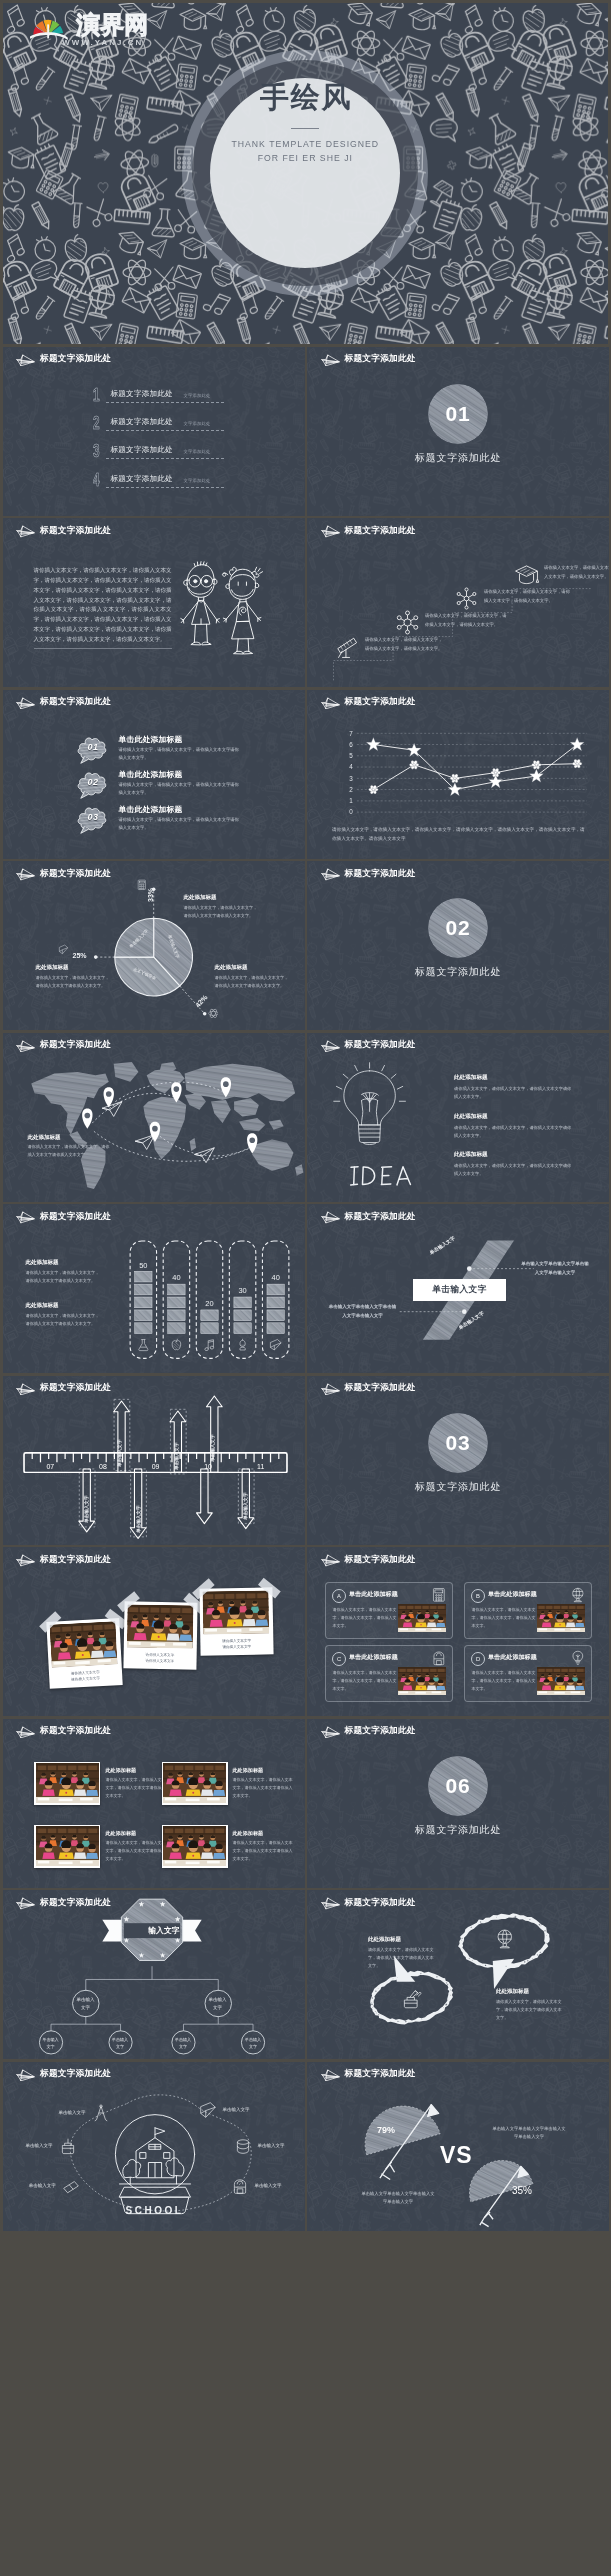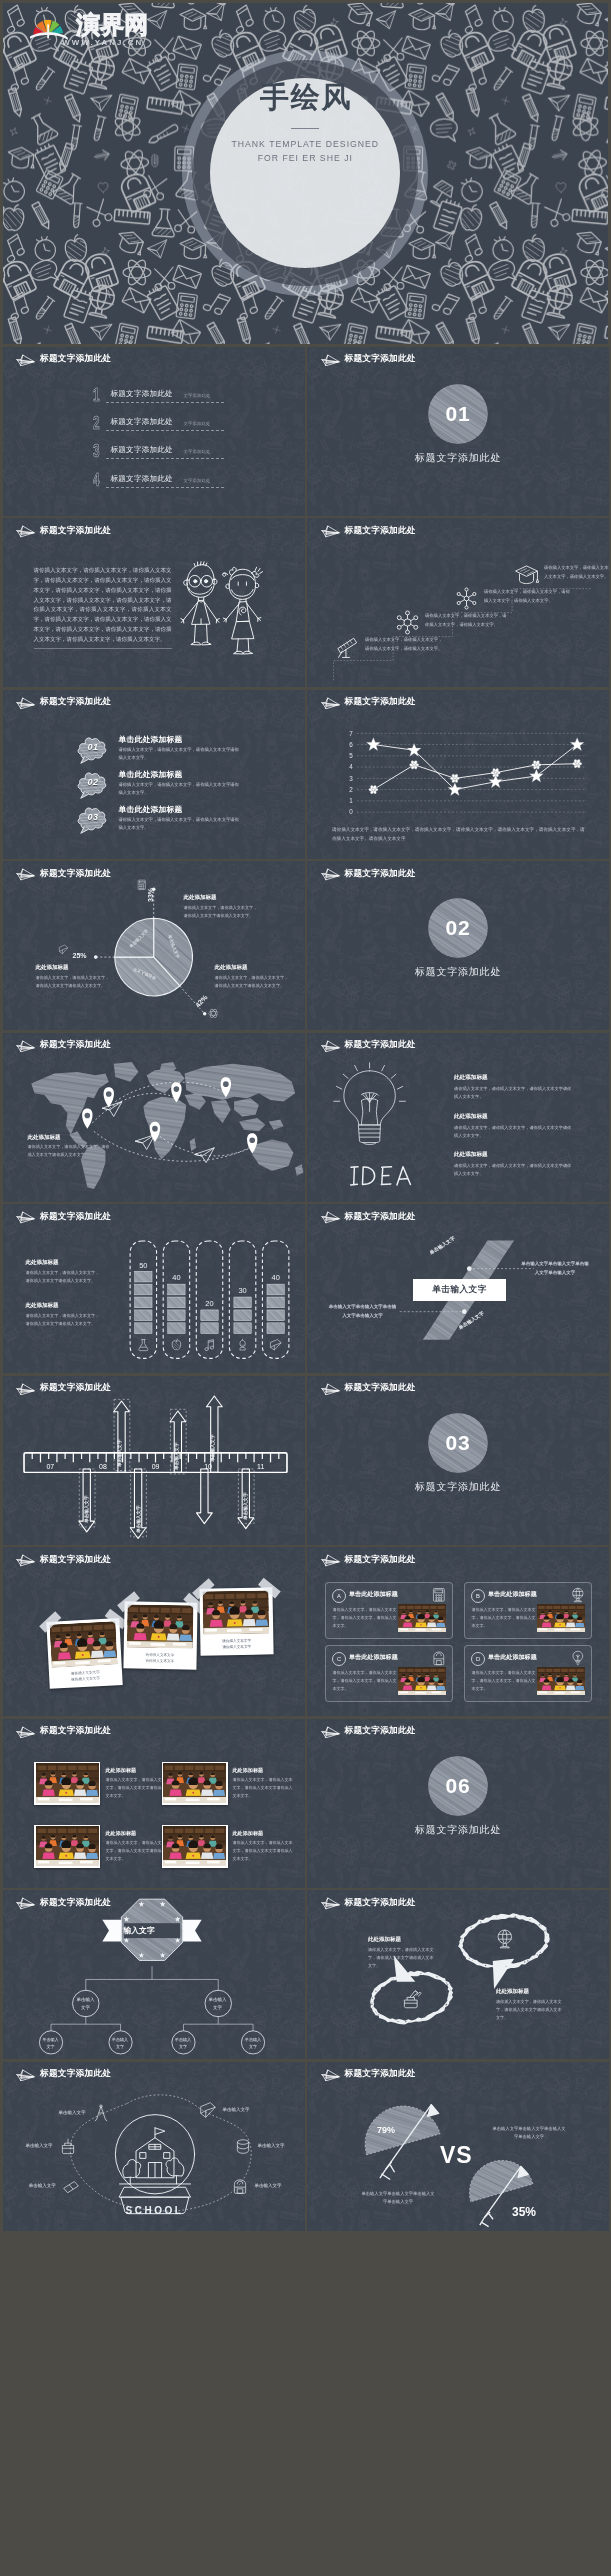--- a/index.html
+++ b/index.html
@@ -2107,21 +2107,21 @@
           <path d="M0 -3.3 L0.95 -1.02 L3.3 -1.02 L1.38 0.54 L2.05 2.95 L0 1.47 L-2.05 2.95 L-1.38 0.54 L-3.3 -1.02 L-0.95 -1.02 Z" transform="translate(192.8 17.1)" fill="#f2f5f7"></path>
           <path d="M0 -3.3 L0.95 -1.02 L3.3 -1.02 L1.38 0.54 L2.05 2.95 L0 1.47 L-2.05 2.95 L-1.38 0.54 L-3.3 -1.02 L-0.95 -1.02 Z" transform="translate(210.9 35.2)" fill="#f2f5f7"></path>
           <rect x="146" y="40" width="68" height="18" fill="#3f4753"></rect>
           <circle cx="100" cy="137" r="16" fill="none" stroke="#e0e5ea" stroke-width="1"></circle>
           <circle cx="260" cy="137" r="16" fill="none" stroke="#e0e5ea" stroke-width="1"></circle>
           <circle cx="58" cy="184" r="14" fill="none" stroke="#e0e5ea" stroke-width="1"></circle>
           <circle cx="142" cy="184" r="14" fill="none" stroke="#e0e5ea" stroke-width="1"></circle>
           <circle cx="218" cy="184" r="14" fill="none" stroke="#e0e5ea" stroke-width="1"></circle>
           <circle cx="302" cy="184" r="14" fill="none" stroke="#e0e5ea" stroke-width="1"></circle>
         </svg>
-        <div style="position:absolute;left:121px;top:35px;width:56px;text-align:left;font-size:7.8px;font-weight:bold;color:#fff;line-height:1.5;">输入文字</div>
+        <div style="position:absolute;left:121px;top:35px;width:56px;text-align:right;font-size:7.8px;font-weight:bold;color:#fff;line-height:1.5;">输入文字</div>
         <div style="position:absolute;left:65px;top:106px;width:36px;text-align:center;font-size:4.5px;color:#e8ebef;line-height:1.75;white-space:pre-line;">单击输入
 文字</div>
         <div style="position:absolute;left:197px;top:106px;width:36px;text-align:center;font-size:4.5px;color:#e8ebef;line-height:1.75;white-space:pre-line;">单击输入
 文字</div>
         <div style="position:absolute;left:31.5px;top:146px;width:33px;text-align:center;font-size:4.1px;color:#e8ebef;line-height:1.75;white-space:pre-line;">单击输入
 文字</div>
         <div style="position:absolute;left:101px;top:146px;width:33px;text-align:center;font-size:4.1px;color:#e8ebef;line-height:1.75;white-space:pre-line;">单击输入
 文字</div>
         <div style="position:absolute;left:164px;top:146px;width:33px;text-align:center;font-size:4.1px;color:#e8ebef;line-height:1.75;white-space:pre-line;">单击输入
 文字</div>
@@ -2341,19 +2341,19 @@
             <path d="M84 146 L76 158 M84 146 L92 136 M78 152 L90 160 M90 140 L96 150"></path>
           </g>
           <g fill="none" stroke="#eef1f4" stroke-width="1.8" stroke-linejoin="round">
             <path d="M218 212 L268 142"></path>
             <path d="M268 142 L264 157 L278 153 Z" fill="#eef1f4"></path>
             <path d="M218 212 L212 222 M218 212 L226 204 M214 218 L224 224 M224 206 L230 214"></path>
           </g>
         </svg>
         <div style="position:absolute;left:133px;top:80px;font-size:23px;font-weight:bold;color:#fff;letter-spacing:0.8px;">VS</div>
         <div style="position:absolute;left:70px;top:63px;font-size:9px;font-weight:bold;color:#fff;">79%</div>
-        <div style="position:absolute;left:205px;top:123px;font-size:12px;font-weight:bold;color:#fff;margin-top:20px;">35%</div>
+        <div style="position:absolute;left:205px;top:123px;font-size:10px;font-weight:normal;color:#fff;">35%</div>
         <div style="position:absolute;left:53px;top:128px;width:76px;text-align:center;font-size:4.3px;color:#ccd2d9;line-height:1.95;">单击输入文字单击输入文字单击输入文字单击输入文字</div>
         <div style="position:absolute;left:184px;top:63px;width:76px;text-align:center;font-size:4.3px;color:#ccd2d9;line-height:1.95;">单击输入文字单击输入文字单击输入文字单击输入文字</div>
       </div>
     </div>
 </div>
 
 
 </body></html>

